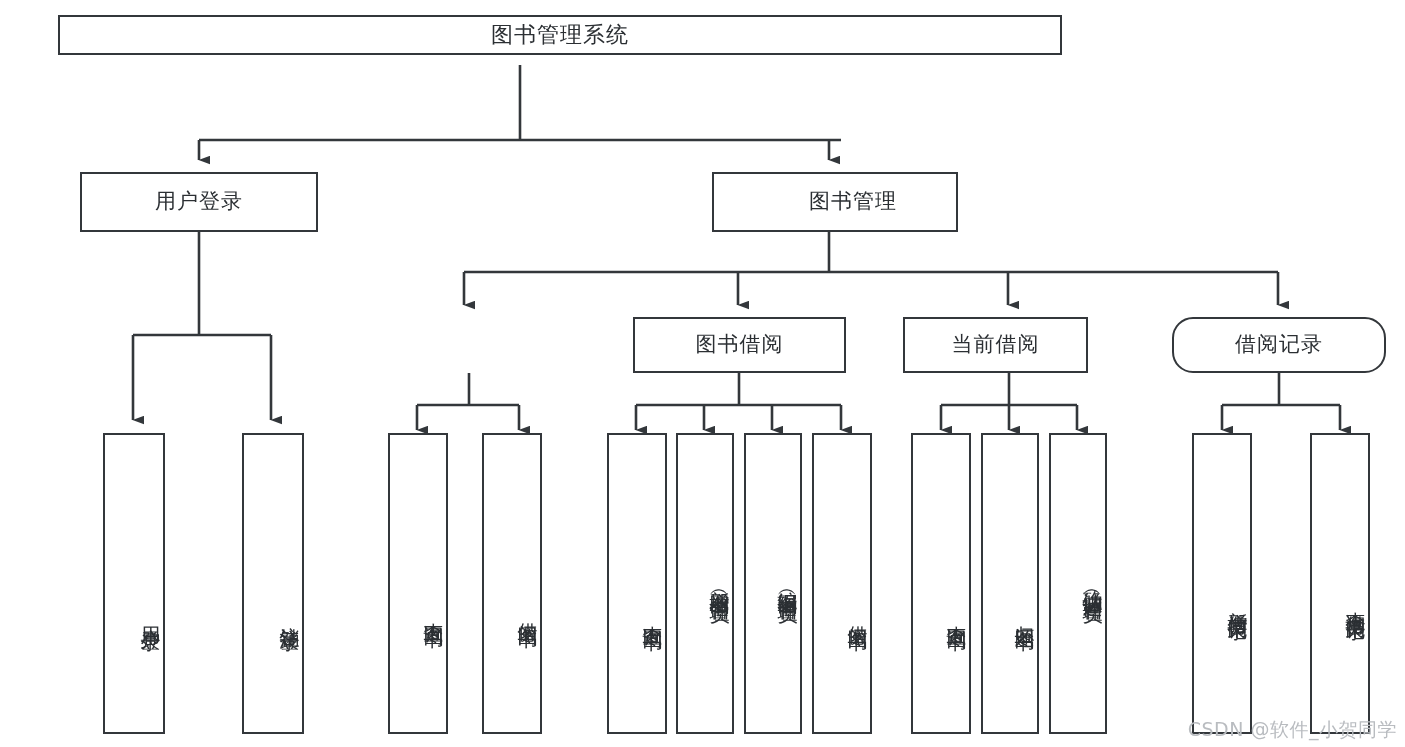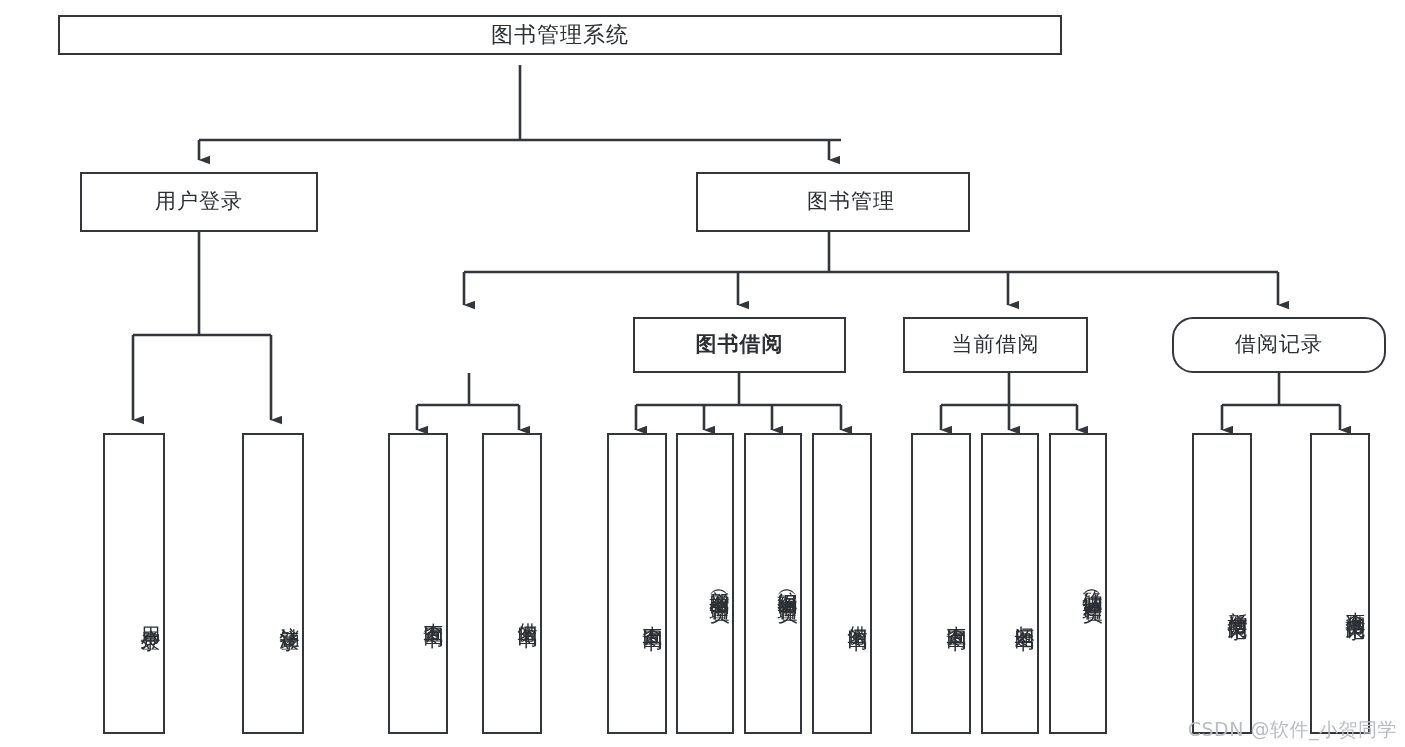--- a/index.html
+++ b/index.html
@@ -126,26 +126,26 @@
   </svg>
 
   <div class="node horiz root" style="left:18px; top:15px; width:1004px; height:40px;margin-left:40px;">
     <span>图书管理系统</span>
   </div>
 
   <div class="node horiz" style="left:80px; top:172px; width:238px; height:60px;">
     <span>用户登录</span>
   </div>
 
-  <div class="node horiz" style="left:696px; top:172px; width:274px; height:60px;padding-left:36px;">
+  <div class="node horiz" style="left:712px; top:172px; width:246px; height:60px;padding-left:36px;">
     <span>图书管理</span>
   </div>
 
 
-  <div class="node horiz" style="left:633px; top:317px; width:213px; height:56px;font-weight:bold;">
+  <div class="node horiz" style="left:633px; top:317px; width:213px; height:56px;">
     <span>图书借阅</span>
   </div>
 
   <div class="node horiz" style="left:903px; top:317px; width:185px; height:56px;">
     <span>当前借阅</span>
   </div>
 
   <div class="node horiz" style="left:1172px; top:317px; width:214px; height:56px;border-radius:21px;">
     <span>借阅记录</span>
   </div>

